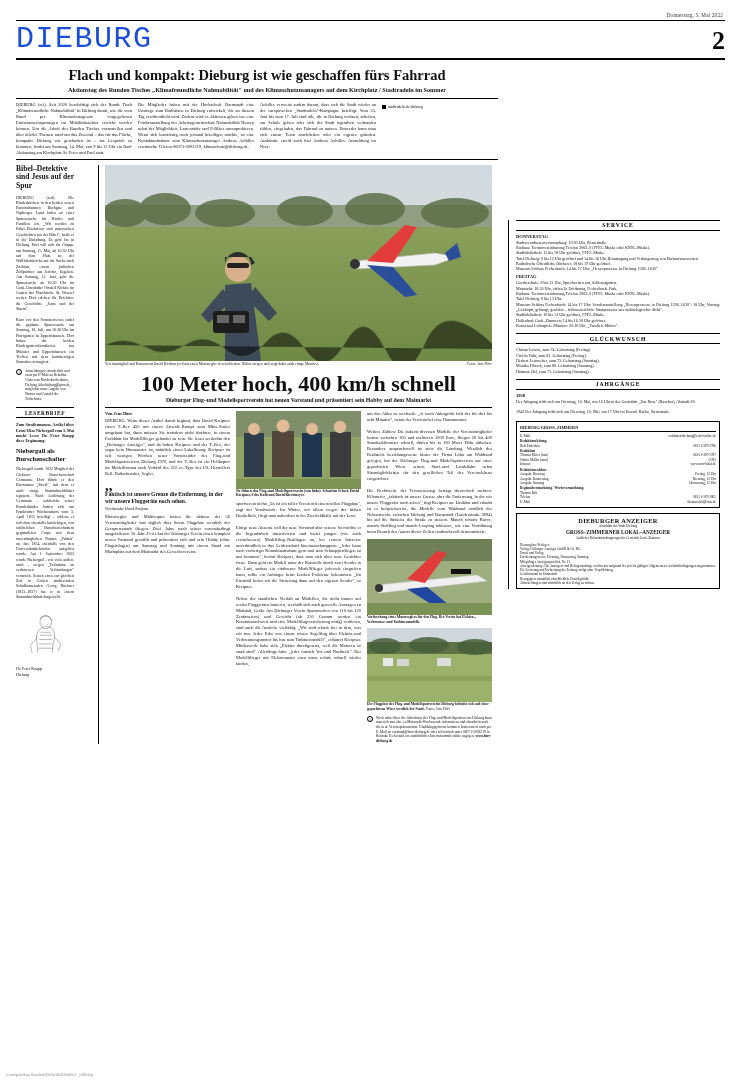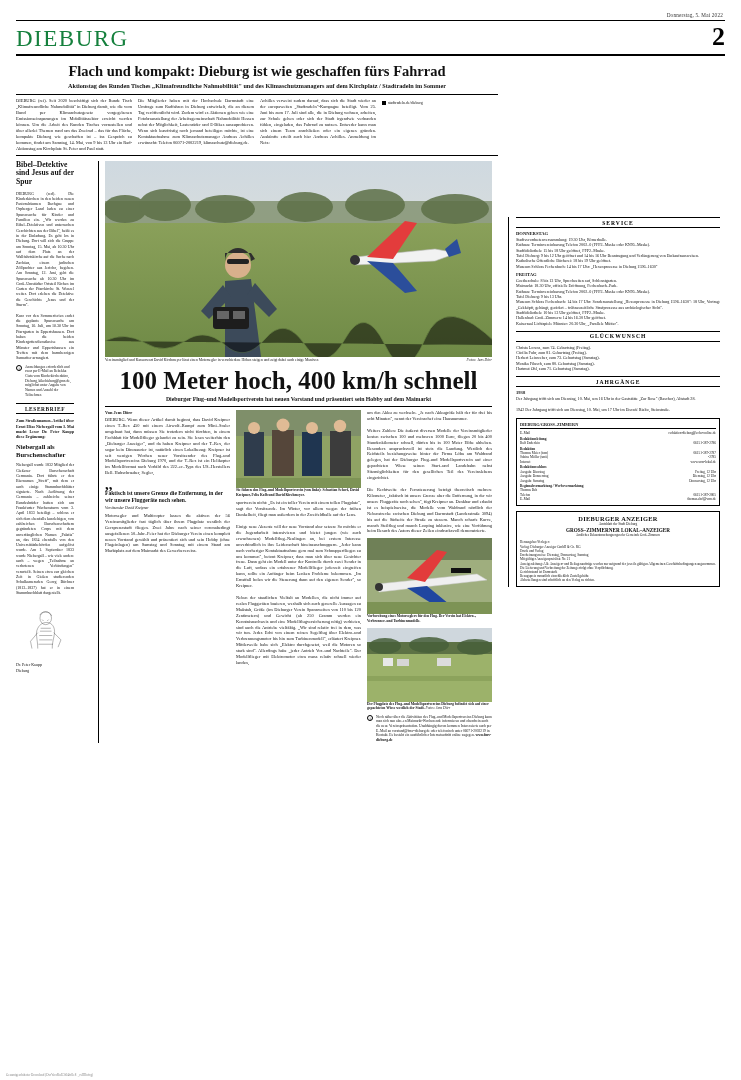--- a/index.html
+++ b/index.html
@@ -26,24 +26,24 @@
     letter-spacing: .2px;
     padding-right: 2px;
     margin-bottom: 2px;
   }
   .mast-rule { border-top: 1px solid #000; }
   .mast-row {
     display: flex; align-items: flex-end; justify-content: space-between;
     padding: 3px 0 4px 0;
   }
   .mast-title {
-    font-family: Liberation Serif, serif;
-    font-size: 23px;
+    font-family: Liberation Mono, monospace;
+    font-size: 30px;
     letter-spacing: 1.5px;
-    color: #15803d;
+    color: #1d4ed8;
     font-weight: normal;
     line-height: 1;
   }
   .mast-page {
     font-size: 26px; font-weight: bold; line-height: 1; color:#000;
   }
   .mast-rule2 { border-top: 2px solid #000; margin: 0 16px; }
 
   
   .body-area { display: flex; padding: 0 16px; margin-top: 5px; align-items: center; }
@@ -97,21 +97,21 @@
     width:6px;height:6px;border:0.6px solid #000;border-radius:50%;
     font-size:4.2px; text-align:center; line-height:6px; font-family:"Liberation Serif",serif;
   }
 
   
   .photo { position:relative; width:100%; overflow:hidden; background:#8fa4b4; }
   .caption { font-size:3.7px; line-height:1.28; margin-top:1.5px; display:flex; justify-content:space-between; gap:6px;}
   .caption .credit { white-space:nowrap; font-style:italic; color:#222; }
 
   .big-head {
-    font-size: 25px; font-weight: bold; text-align:center; line-height:1.05; margin: 5px 0 2px 0;
+    font-size: 22px; font-weight: bold; text-align:center; line-height:1.05; margin: 5px 0 2px 0;
   }
   .big-sub { text-align:center; font-size:5.8px; font-weight:bold; margin-bottom:4px; }
 
   .cols3 { display:flex; gap:6px; }
   .cols3 > div { width: 33.33%; }
 
   .byline { font-size:4.4px; font-weight:bold; margin-bottom:2px; }
 
   .pullquote {
     font-size: 5.6px; font-weight:bold; line-height:1.22; margin: 4px 0 2px 0;

